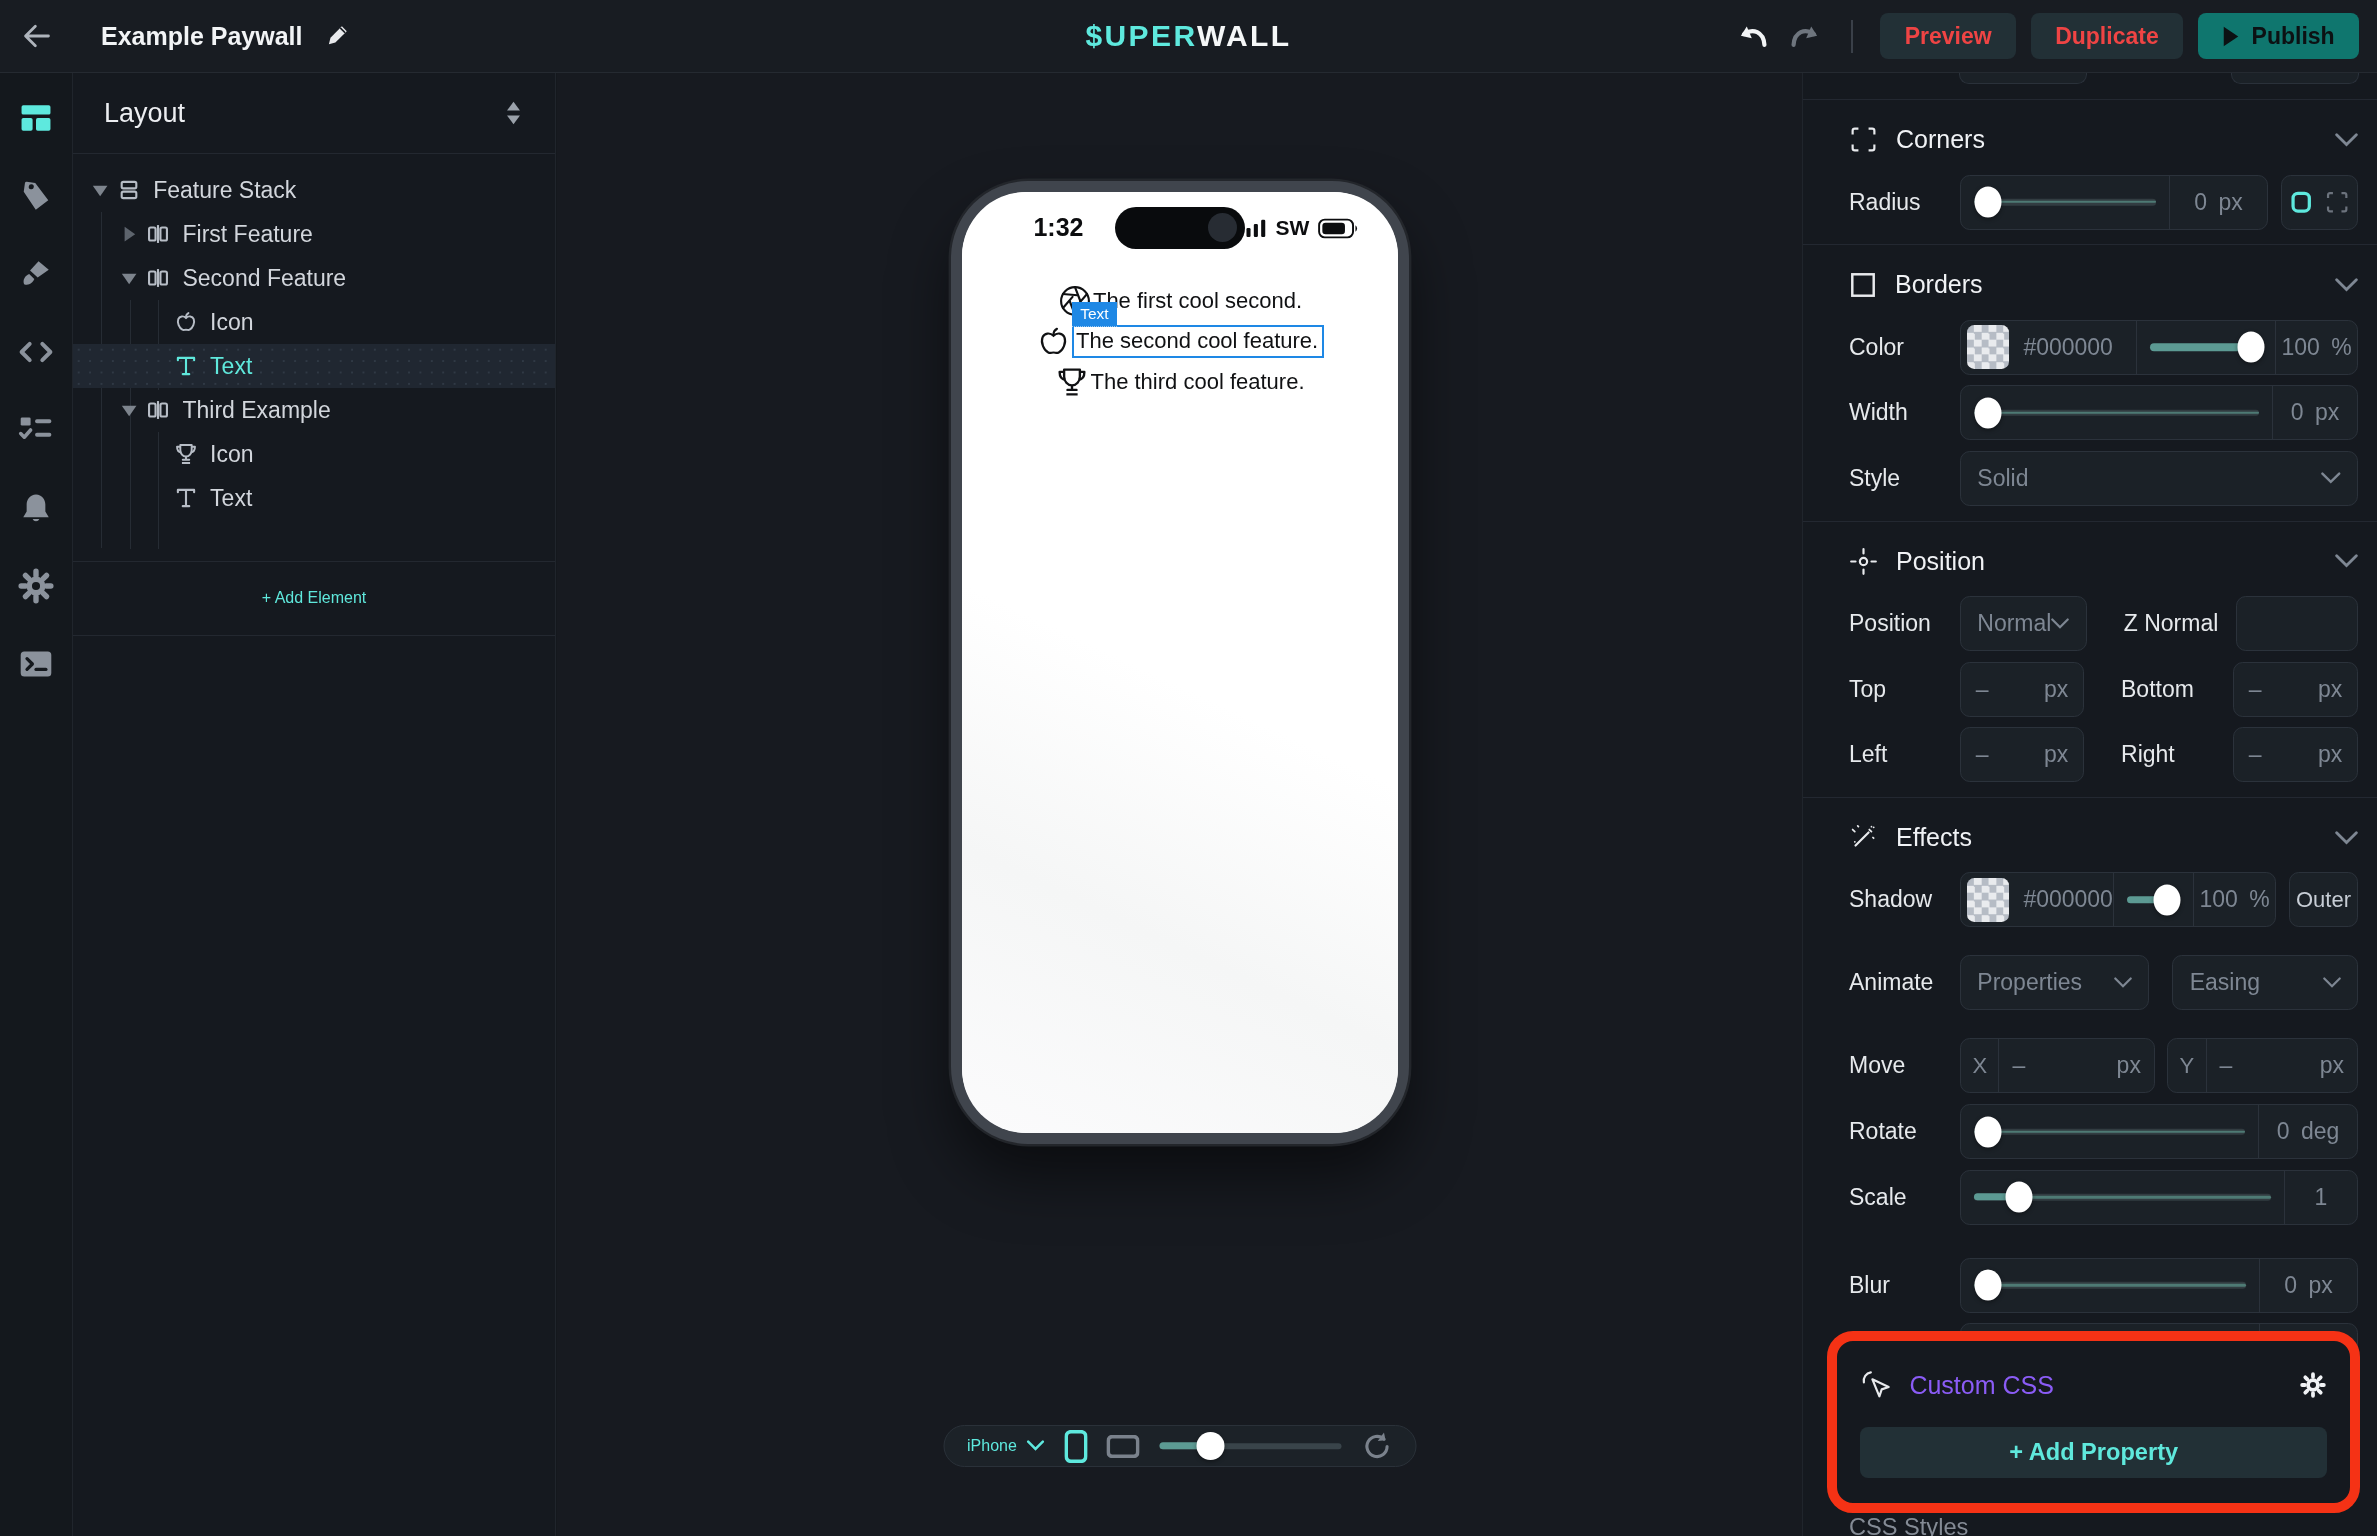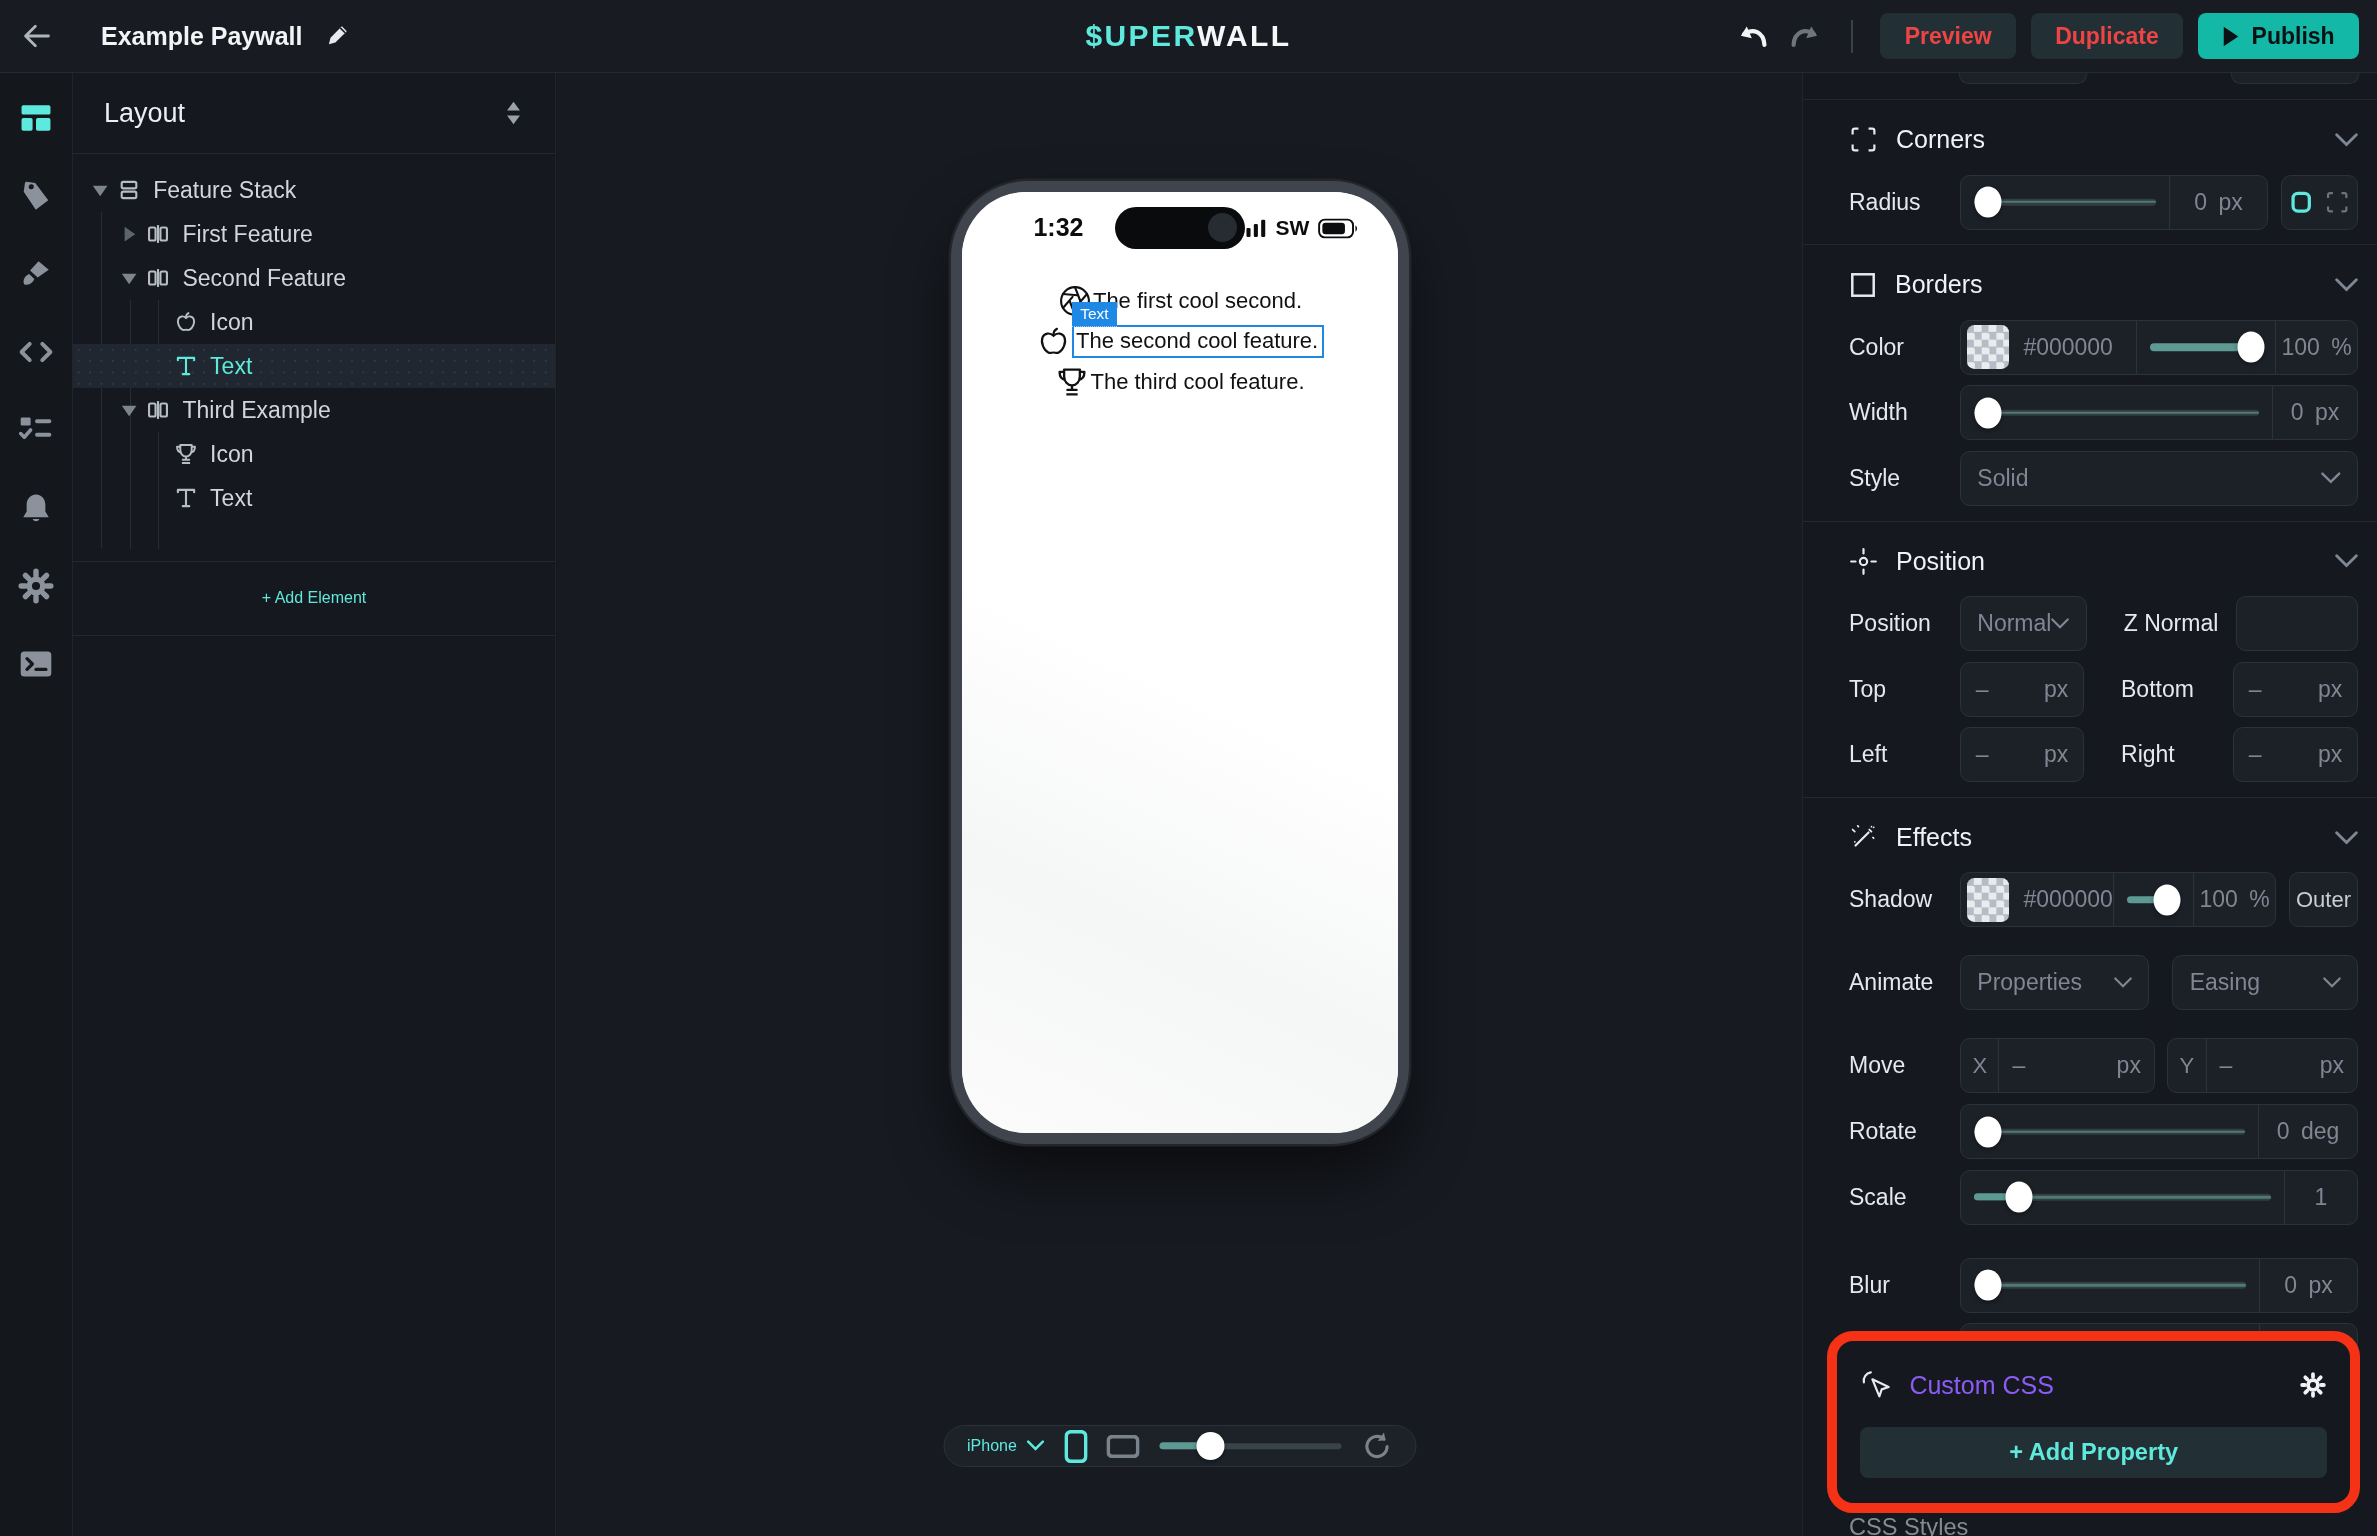--- a/index.html
+++ b/index.html
@@ -16,21 +16,21 @@
   .tb-pencil{margin-left:21px;cursor:pointer;}
   .tb-logo{position:absolute;left:50%;transform:translateX(-50%);font-size:30px;
            font-weight:800;letter-spacing:2.4px;}
   .tb-logo .acc{color:#5ee9de;}
   .tb-logo .rest{color:#f5f7f8;}
   .tb-right{margin-left:auto;display:flex;align-items:center;gap:14.7px;padding-right:18px;}
   .tb-sep{width:1.6px;height:33px;background:#3a4049;margin:0 13px;}
   .btn{height:46px;border-radius:8.1px;display:flex;align-items:center;justify-content:center;
        font-size:23px;font-weight:700;cursor:pointer;padding:0 24.4px;}
   .btn-ghost{background:#223036;color:#ef4444;}
-  .btn-publish{background:#14b8a6;color:#0c1113;gap:11.4px;}
+  .btn-publish{background:#0f766e;color:#0c1113;gap:11.4px;}
 
   
   .leftrail{position:absolute;left:0;top:73px;bottom:0;width:73px;background:#14181d;
             border-right:0.8px solid #20252c;display:flex;flex-direction:column;
             align-items:center;padding-top:27px;gap:42px;z-index:20;}
   .rail-ic{width:36px;height:36px;display:flex;align-items:center;justify-content:center;cursor:pointer;}
 
   
   .lpanel{position:absolute;left:73px;top:73px;bottom:0;width:483px;background:#15191f;
           border-right:0.8px solid #20252c;z-index:10;}

